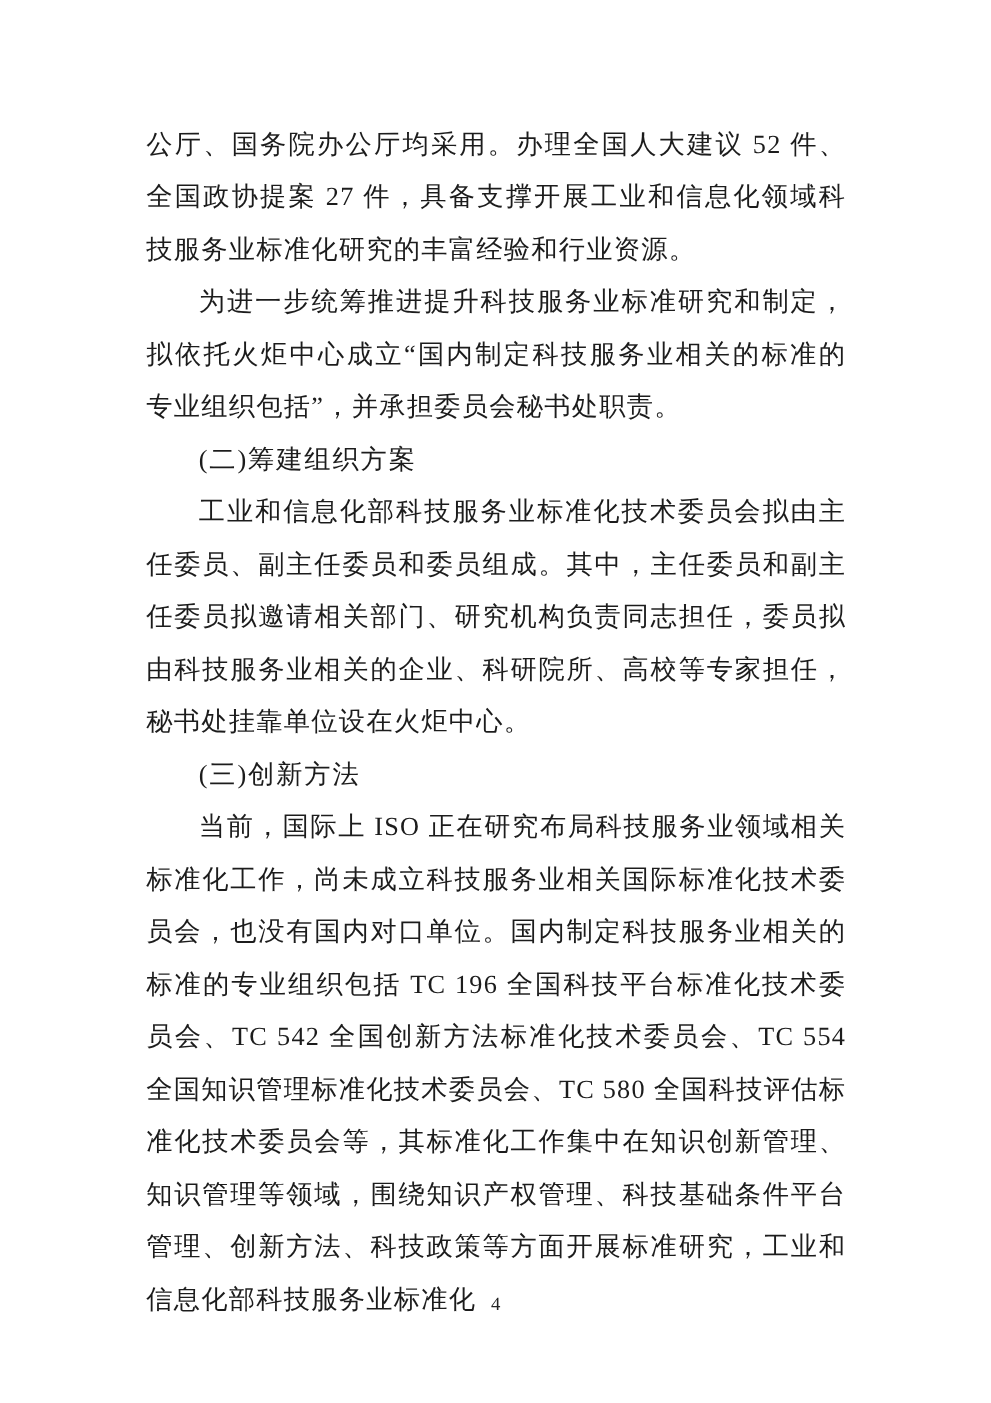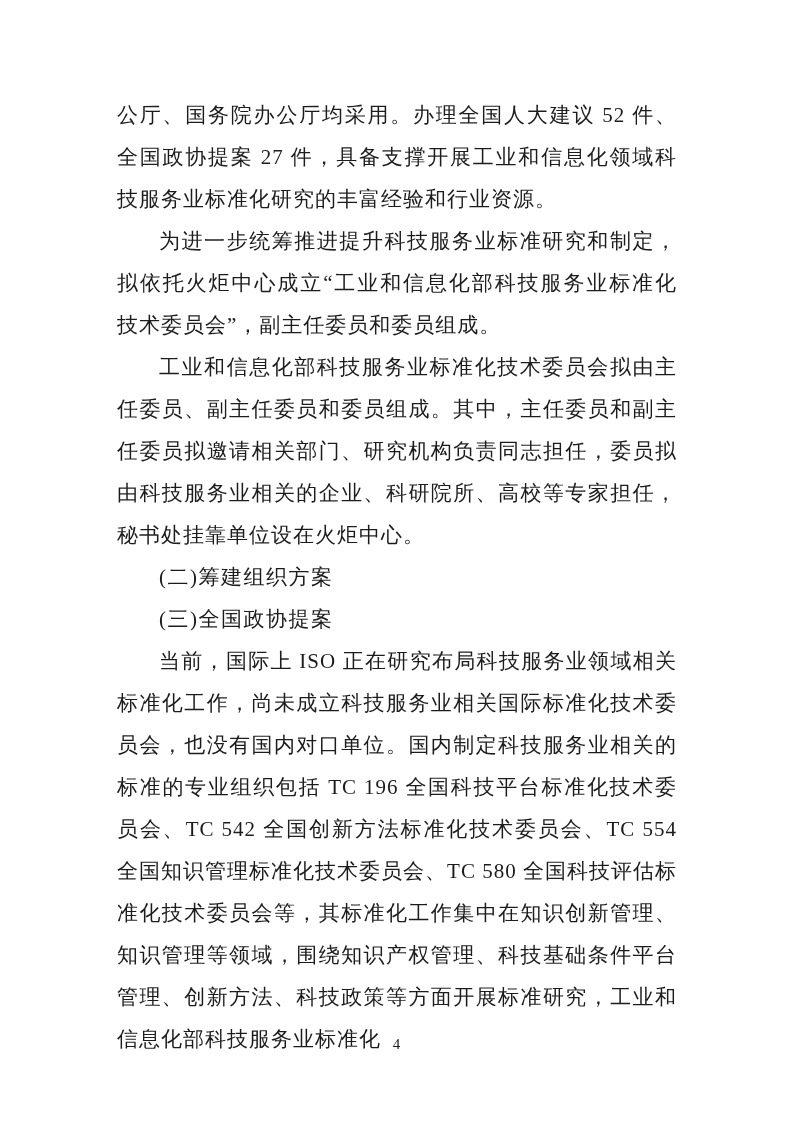--- a/index.html
+++ b/index.html
@@ -49,23 +49,23 @@
     line-height: 20px;
     color: #222222;
   }
 </style>
 </head>
 <body>
 
 <div class="page">
   <div class="content">
     <p class="para">公厅、国务院办公厅均采用。办理全国人大建议 52 件、全国政协提案 27 件，具备支撑开展工业和信息化领域科技服务业标准化研究的丰富经验和行业资源。</p>
-    <p class="para indent">为进一步统筹推进提升科技服务业标准研究和制定，拟依托火炬中心成立“工业和信息化部科技服务业标准化技术委员会”，副主任委员和委员组成。</p>
+    <p class="para indent">为进一步统筹推进提升科技服务业标准研究和制定，拟依托火炬中心成立“国内制定科技服务业相关的标准的专业组织包括”，并承担委员会秘书处职责。</p>
+    <p class="para indent heading">(二)筹建组织方案</p>
     <p class="para indent">工业和信息化部科技服务业标准化技术委员会拟由主任委员、副主任委员和委员组成。其中，主任委员和副主任委员拟邀请相关部门、研究机构负责同志担任，委员拟由科技服务业相关的企业、科研院所、高校等专家担任，秘书处挂靠单位设在火炬中心。</p>
-    <p class="para indent heading">(二)筹建组织方案</p>
-    <p class="para indent heading">(三)全国政协提案</p>
+    <p class="para indent heading">(三)创新方法</p>
     <p class="para indent">当前，国际上 ISO 正在研究布局科技服务业领域相关标准化工作，尚未成立科技服务业相关国际标准化技术委员会，也没有国内对口单位。国内制定科技服务业相关的标准的专业组织包括 TC 196 全国科技平台标准化技术委员会、TC 542 全国创新方法标准化技术委员会、TC 554 全国知识管理标准化技术委员会、TC 580 全国科技评估标准化技术委员会等，其标准化工作集中在知识创新管理、知识管理等领域，围绕知识产权管理、科技基础条件平台管理、创新方法、科技政策等方面开展标准研究，工业和信息化部科技服务业标准化</p>
   </div>
 
   <div class="footer">
     <span class="page-number">4</span>
   </div>
 </div>
 
 </body></html>

